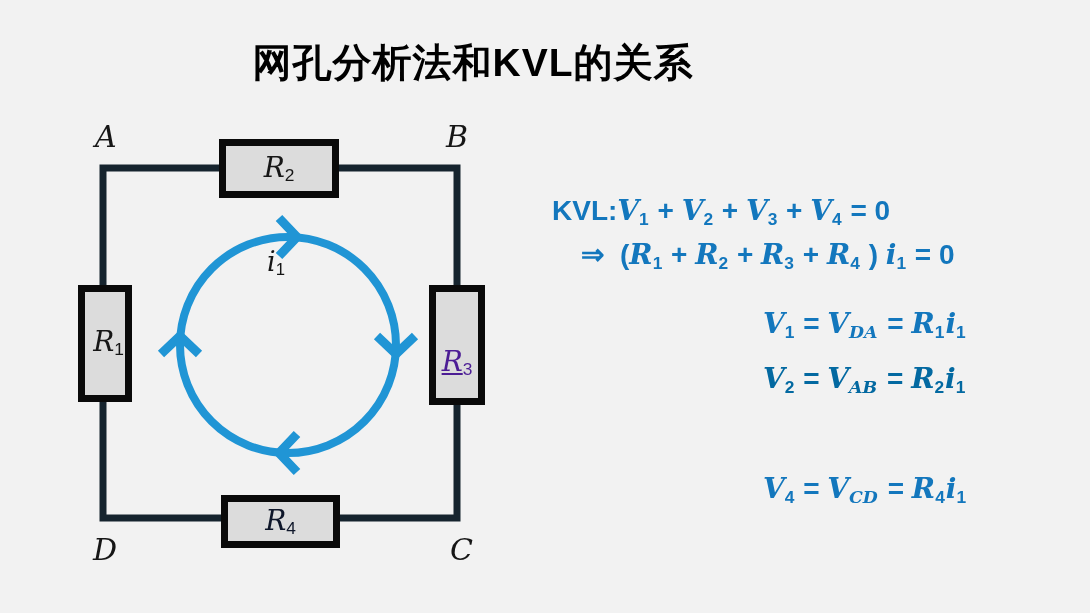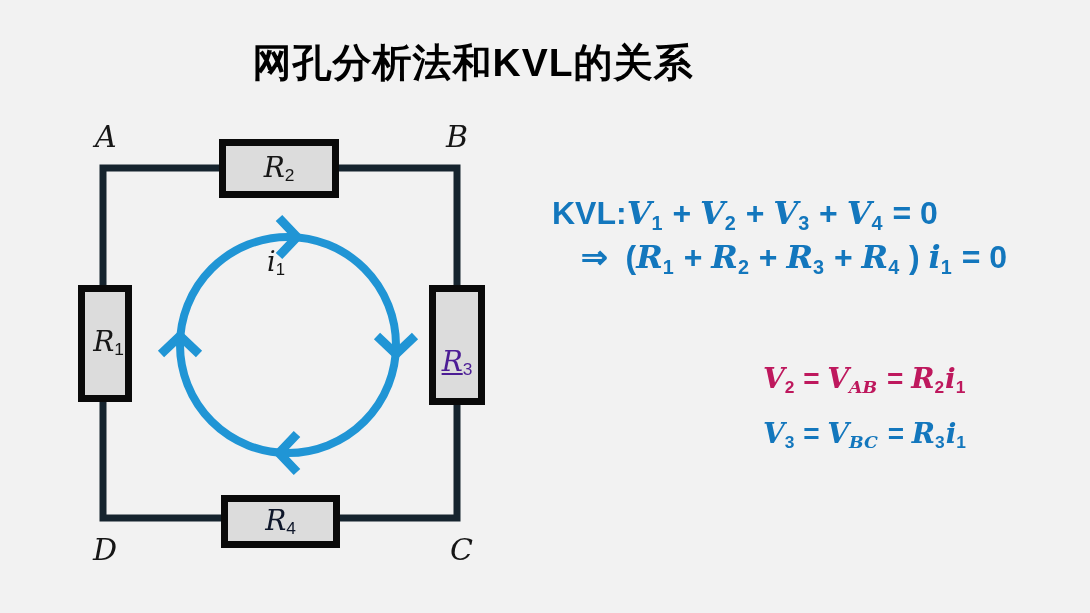--- a/index.html
+++ b/index.html
@@ -15,21 +15,21 @@
   .circuit-svg { position:absolute; left:0; top:0; }
   .node-label {
     position:absolute; font-family:"DejaVu Serif", serif; font-style:italic;
     font-size:30px; line-height:34px;
   }
   .clabel {
     position:absolute; text-align:center; font-size:28px; line-height:30px;
     white-space:pre;
   }
   .eq { position:absolute; white-space:pre; line-height:1.1; }
-  .eq-lg { font-size:32px; }
+  .eq-lg { font-size:28px; }
   .eq-sm { font-size:28px; }
   
   .seg-n  { font-family:"Liberation Sans", sans-serif; font-weight:bold; }
   .seg-v  { font-family:"DejaVu Serif", serif; font-style:italic; font-weight:bold; }
   .seg-s  { font-family:"Liberation Sans", sans-serif; font-weight:bold;
             font-size:62%; position:relative; top:0.3em; margin:0 1px 0 0; }
   .seg-sv { font-family:"DejaVu Serif", serif; font-style:italic; font-weight:bold;
             font-size:62%; position:relative; top:0.3em; margin:0 2px 0 0; }
   
   .seg-m  { font-family:"DejaVu Serif", serif; font-style:italic; }
@@ -69,16 +69,17 @@
     <span class="clabel" style="left: 222px; top: 153px; width: 114px; color: rgb(22, 22, 22);"><span class="seg-m">R</span><span class="seg-ms">2</span></span>
     <span class="clabel" style="left: 431px; top: 347px; width: 52px; color: #4c1d95; text-decoration: underline;"><span class="seg-m">R</span><span class="seg-ms">3</span></span>
     <span class="clabel" style="left: 224px; top: 506px; width: 113px; color: #0f172a;"><span class="seg-m">R</span><span class="seg-ms">4</span></span>
 
     <span class="clabel" style="left: 256px; top: 247px; width: 40px; font-size: 27px; color: rgb(22, 22, 22);"><span class="seg-m">i</span><span class="seg-ms">1</span></span>
   </div>
 
   <div class="eq eq-lg" style="left: 552px; top: 196px; color: rgb(19, 119, 189);"><span class="seg-n">KVL:</span><span class="seg-v">V</span><span class="seg-s">1</span><span class="seg-n"> + </span><span class="seg-v">V</span><span class="seg-s">2</span><span class="seg-n"> + </span><span class="seg-v">V</span><span class="seg-s">3</span><span class="seg-n"> + </span><span class="seg-v">V</span><span class="seg-s">4</span><span class="seg-n"> = 0</span></div>
   <div class="eq eq-lg" style="left: 581px; top: 240px; color: rgb(19, 119, 189);"><span class="seg-n">⇒  (</span><span class="seg-v">R</span><span class="seg-s">1</span><span class="seg-n"> + </span><span class="seg-v">R</span><span class="seg-s">2</span><span class="seg-n"> + </span><span class="seg-v">R</span><span class="seg-s">3</span><span class="seg-n"> + </span><span class="seg-v">R</span><span class="seg-s">4</span><span class="seg-n"> ) </span><span class="seg-v">i</span><span class="seg-s">1</span><span class="seg-n"> = 0</span></div>
 
-  <div class="eq eq-sm" style="left: 763px; top: 364px; color: #be185d;"><span class="seg-v">V</span><span class="seg-s">2</span><span class="seg-n"> = </span><span class="seg-v">V</span><span class="seg-sv">AB</span><span class="seg-n"> = </span><span class="seg-v">R</span><span class="seg-s">2</span><span class="seg-v">i</span><span class="seg-s">1</span></div>
-  <div class="eq eq-sm" style="left: 763px; top: 419px; color: rgb(19, 119, 189);"><span class="seg-v">V</span><span class="seg-s">3</span><span class="seg-n"> = </span><span class="seg-v">V</span><span class="seg-sv">BC</span><span class="seg-n"> = </span><span class="seg-v">R</span><span class="seg-s">3</span><span class="seg-v">i</span><span class="seg-s">1</span></div>
+  <div class="eq eq-sm" style="left: 763px; top: 309px; color: rgb(19, 119, 189);"><span class="seg-v">V</span><span class="seg-s">1</span><span class="seg-n"> = </span><span class="seg-v">V</span><span class="seg-sv">DA</span><span class="seg-n"> = </span><span class="seg-v">R</span><span class="seg-s">1</span><span class="seg-v">i</span><span class="seg-s">1</span></div>
+  <div class="eq eq-sm" style="left: 763px; top: 364px; color: #0369a1;"><span class="seg-v">V</span><span class="seg-s">2</span><span class="seg-n"> = </span><span class="seg-v">V</span><span class="seg-sv">AB</span><span class="seg-n"> = </span><span class="seg-v">R</span><span class="seg-s">2</span><span class="seg-v">i</span><span class="seg-s">1</span></div>
+  <div class="eq eq-sm" style="left: 763px; top: 474px; color: rgb(19, 119, 189);"><span class="seg-v">V</span><span class="seg-s">4</span><span class="seg-n"> = </span><span class="seg-v">V</span><span class="seg-sv">CD</span><span class="seg-n"> = </span><span class="seg-v">R</span><span class="seg-s">4</span><span class="seg-v">i</span><span class="seg-s">1</span></div>
 
 </div>
 
 </body></html>

